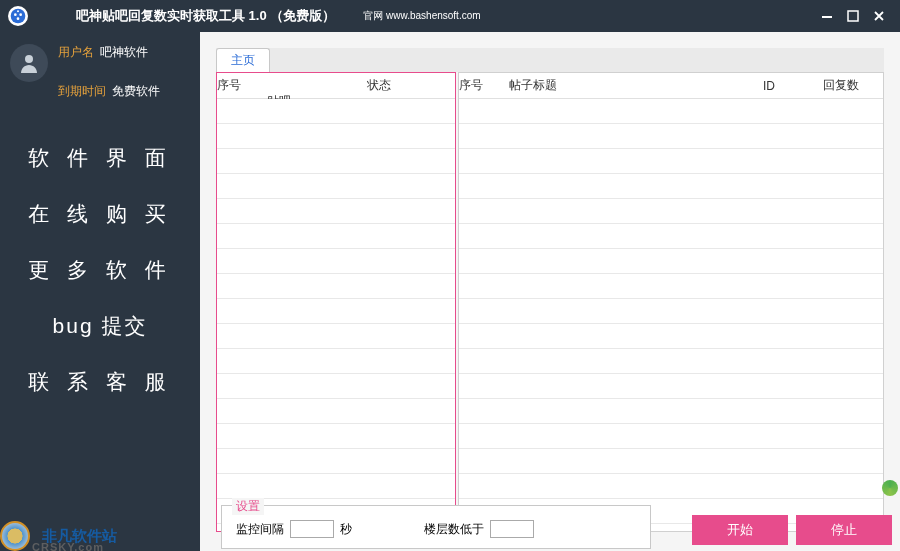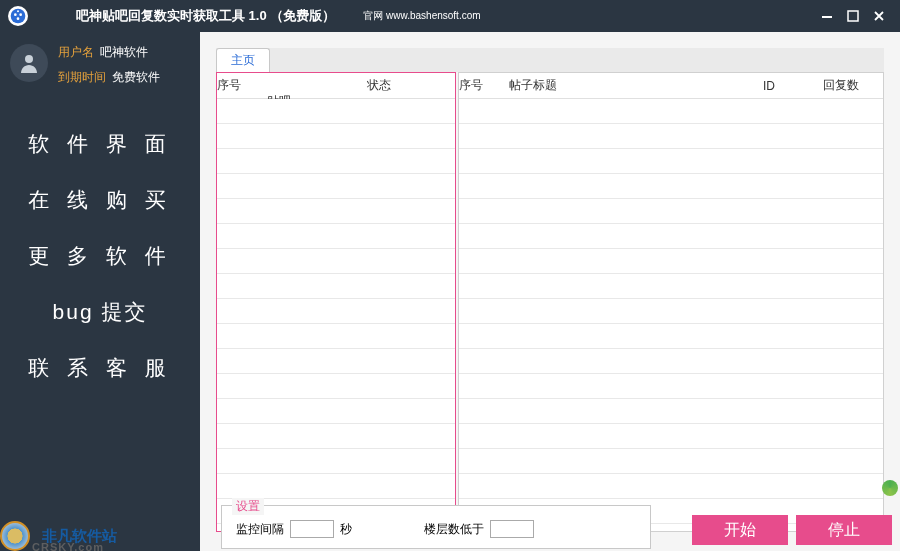--- a/index.html
+++ b/index.html
@@ -12,21 +12,21 @@
 .titlebar .site { margin-left: 28px; font-size: 10px; }
 .titlebar .spacer { flex: 1; }
 .titlebar .wbtn { width: 26px; height: 26px; display: flex; align-items: center; justify-content: center; color: #fff; cursor: pointer; }
 
 .body { display: flex; height: 519px; }
 
 .sidebar { width: 200px; background: #2b3642; color: #fff; display: flex; flex-direction: column; }
 .userbox { padding: 12px 10px; display: flex; align-items: flex-start; gap: 10px; }
 .avatar { width: 38px; height: 38px; border-radius: 50%; background: #3e4a58; display: flex; align-items: center; justify-content: center; }
 .avatar svg { width: 24px; height: 24px; fill: #c9d1d9; }
-.userinfo { display: flex; flex-direction: column; gap: 8px; font-size: 12px; }
+.userinfo { display: flex; flex-direction: column; gap: 22px; font-size: 12px; }
 .userinfo .row { display: flex; gap: 6px; }
 .userinfo .lbl { color: #e6a23c; }
 .nav { margin-top: 18px; }
 .nav .item { padding: 14px 0; text-align: center; font-size: 21px; letter-spacing: 6px; cursor: pointer; }
 
 .main { flex: 1; background: #f5f5f5; position: relative; padding: 16px; }
 .tabstrip { height: 24px; display: flex; background: #eaeaea; }
 .tab { padding: 3px 14px; background: #fff; border: 1px solid #c8c8c8; border-bottom: none; color: #2b6cd6; font-size: 12px; border-radius: 3px 3px 0 0; cursor: pointer; }
 .panels { display: flex; gap: 2px; height: 460px; }
 .grid { background: #fff; border: 1px solid #d0d0d0; flex: 0 0 auto; display: flex; flex-direction: column; }
@@ -36,21 +36,21 @@
 .ghead .col { font-size: 12px; color: #333; text-align: left; }
 .gbody { flex: 1; background: repeating-linear-gradient(to bottom, #fff 0, #fff 24px, #e8e8e8 24px, #e8e8e8 25px); }
 .grid.left .col.c1 { width: 50px; } .grid.left .col.c2 { width: 100px; margin-top: 32px; } .grid.left .col.c3 { flex: 1; }
 .grid.right .col.c1 { width: 50px; } .grid.right .col.c2 { flex: 1; } .grid.right .col.c3 { width: 60px; } .grid.right .col.c4 { width: 60px; }
 
 .bottom { position: absolute; left: 2px; right: 2px; bottom: 2px; height: 44px; display: flex; align-items: flex-end; gap: 8px; }
 .settings { border: 1px solid #c8c8c8; background: #fff; padding: 0 14px 6px 14px; height: 44px; flex: 0 0 430px; position: relative; margin-left: 19px; }
 .settings .legend { position: absolute; top: -8px; left: 10px; background: #f5f5f5; padding: 0 4px; color: #e74c8c; font-size: 12px; }
 .settings .row { display: flex; align-items: center; gap: 6px; margin-top: 14px; font-size: 12px; }
 .settings input { width: 44px; height: 18px; border: 1px solid #aaa; padding: 0 3px; font-size: 12px; }
-.abtn { width: 96px; height: 30px; background: #e74c8c; color: #fff; border: none; font-size: 16px; cursor: pointer; margin-bottom: 4px; }
+.abtn { width: 96px; height: 30px; background: #e74c8c; color: #fff; border: none; font-size: 13px; cursor: pointer; margin-bottom: 4px; }
 .bottom .spacer2 { flex: 1; }
 
 .watermark { position: absolute; left: 0; bottom: 0; display: flex; align-items: center; gap: 12px; color: #1262b3; font-size: 15px; font-weight: bold; opacity: 0.85; z-index: 10; pointer-events: none; }
 .watermark .wm-icon { width: 30px; height: 30px; border-radius: 50%; background: radial-gradient(circle, #f9d46b 40%, #5aa6e6 42%, #fff 100%); border: 2px solid #f0a020; }
 .watermark .sub { position: absolute; left: 32px; bottom: -2px; font-size: 11px; color: #666; letter-spacing: 1px; }
 .brand360 { position: absolute; right: 2px; bottom: 55px; width: 16px; height: 16px; border-radius: 50%; background: conic-gradient(#4caf50, #8bc34a, #4caf50); }
 </style>
 </head>
 <body>
 

